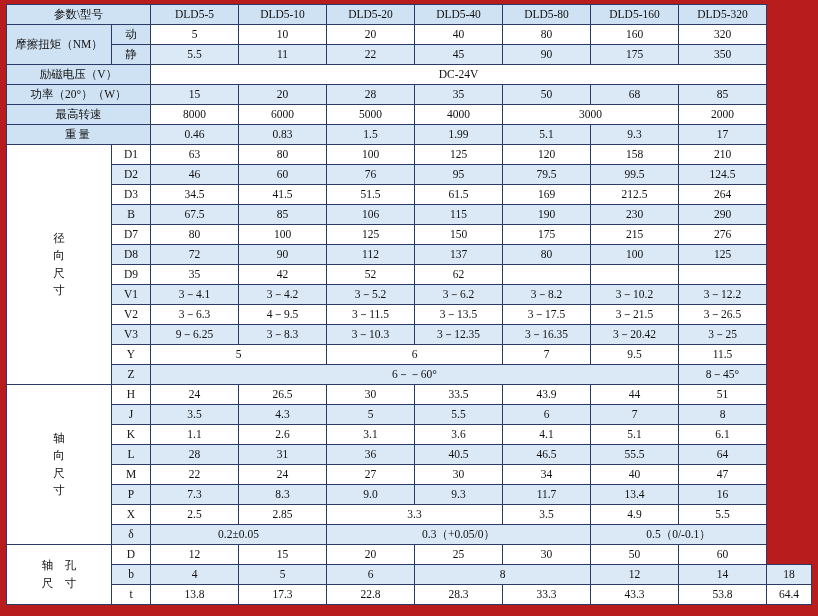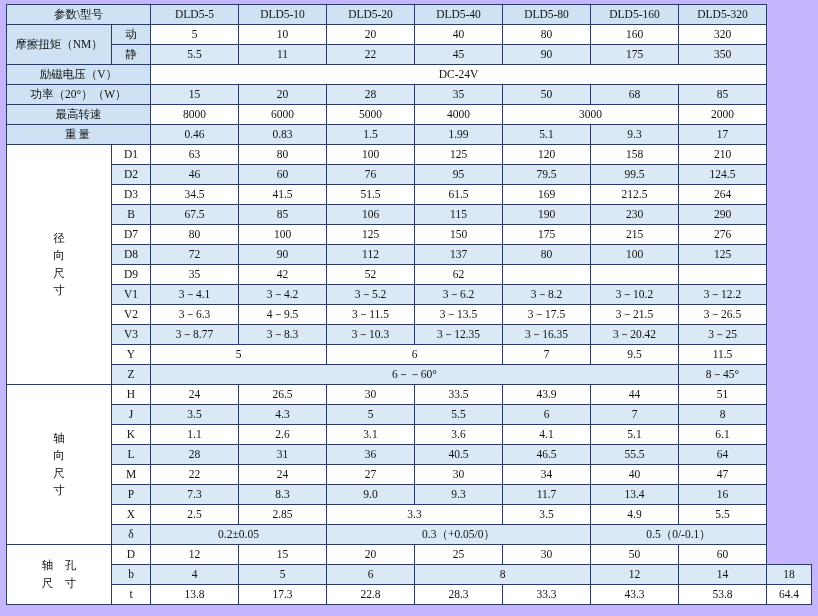--- a/index.html
+++ b/index.html
@@ -1,18 +1,18 @@
 <!DOCTYPE html>
 <html><head>
 <meta charset="utf-8">
 <style>
   html,body{margin:0;padding:0;background:#ffffff;}
   body{font-family:"Liberation Serif", serif;}
   #sheet{
-    width:818px;height:616px;position:relative;overflow:hidden;background:#c4b5fd;
+    width:818px;height:616px;position:relative;overflow:hidden;background:#b91c1c;
     box-sizing:border-box;
   }
   table.spec{
     border-collapse:collapse;
     width:806px;
     margin:4px 6px 0 6px;
     table-layout:fixed;
     font-size:11.5px;
     color:#111;
   }
@@ -219,21 +219,21 @@
     <td class="white">3－6.3</td>
     <td class="white">4－9.5</td>
     <td class="white">3－11.5</td>
     <td class="white">3－13.5</td>
     <td class="white">3－17.5</td>
     <td class="white">3－21.5</td>
     <td class="white">3－26.5</td>
   </tr>
   <tr>
     <td class="blue">V3</td>
-    <td class="blue">3－8.77</td>
+    <td class="blue">9－6.25</td>
     <td class="blue">3－8.3</td>
     <td class="blue">3－10.3</td>
     <td class="blue">3－12.35</td>
     <td class="blue">3－16.35</td>
     <td class="blue">3－20.42</td>
     <td class="blue">3－25</td>
   </tr>
   <tr>
     <td class="white">Y</td>
     <td class="white" colspan="2">5</td>

